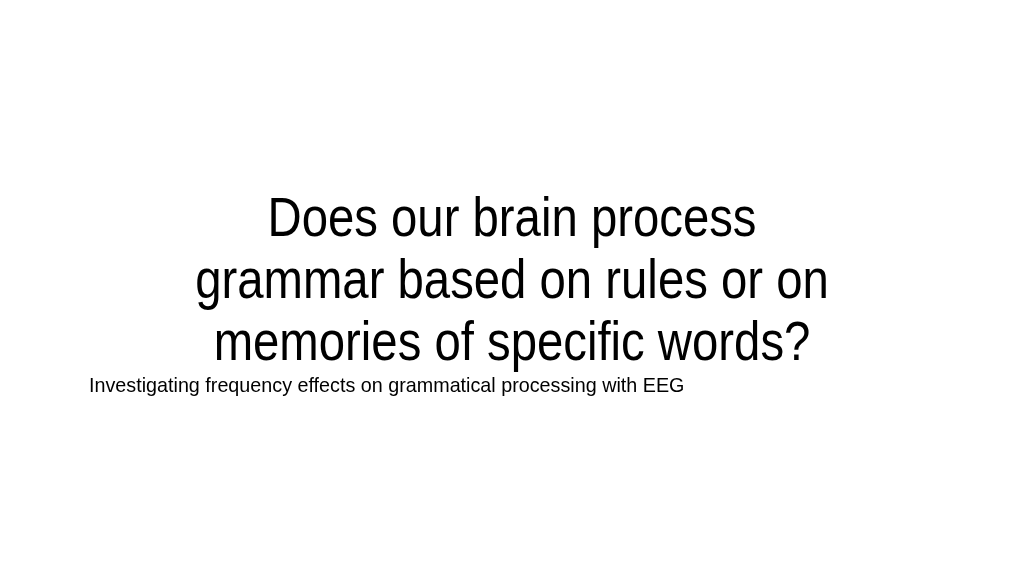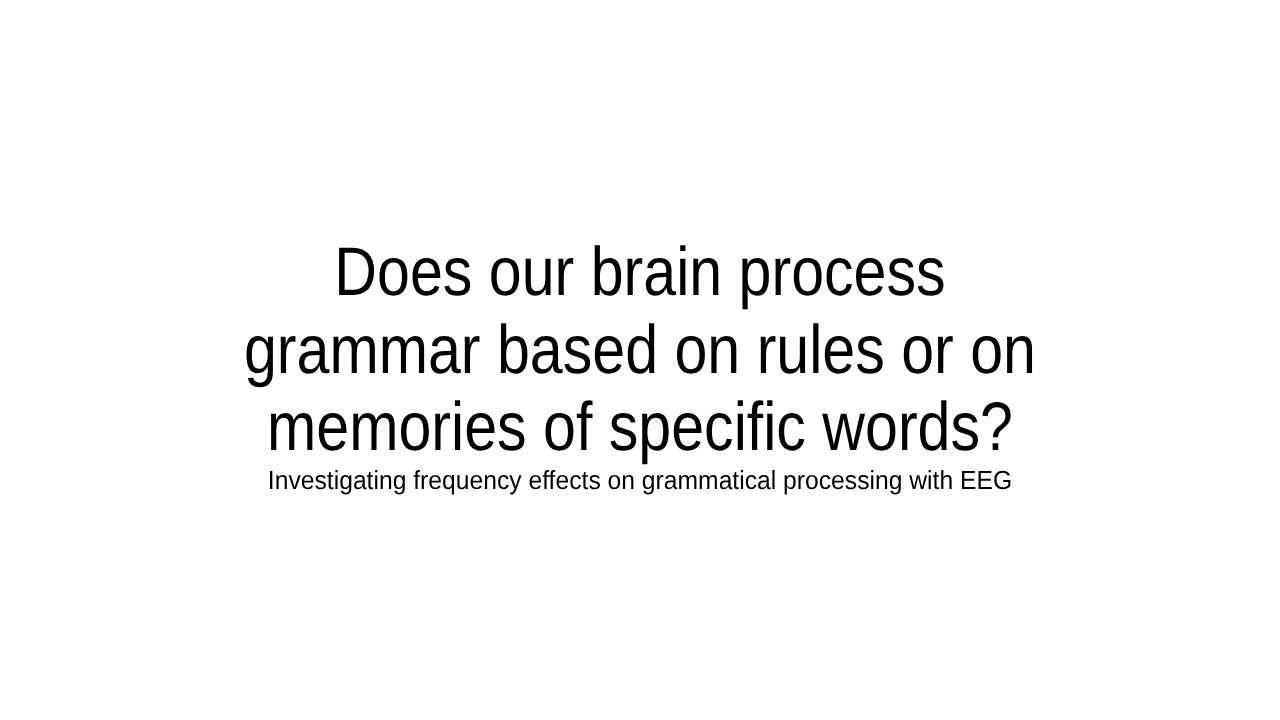--- a/index.html
+++ b/index.html
@@ -46,21 +46,20 @@
     transform-origin: center center;
     white-space: nowrap;
   }
 
   
   #subtitle-block {
     position: absolute;
     left: 62px;
     top: 372px;
     width: 900px;
-    text-align: center;
   }
 
   .subtitle-line {
     display: block;
     font-family: "Liberation Sans", "DejaVu Sans", sans-serif;
     font-size: 21px;
     line-height: 26px;
     font-weight: 400;
     color: #000000;
     letter-spacing: 0px;

